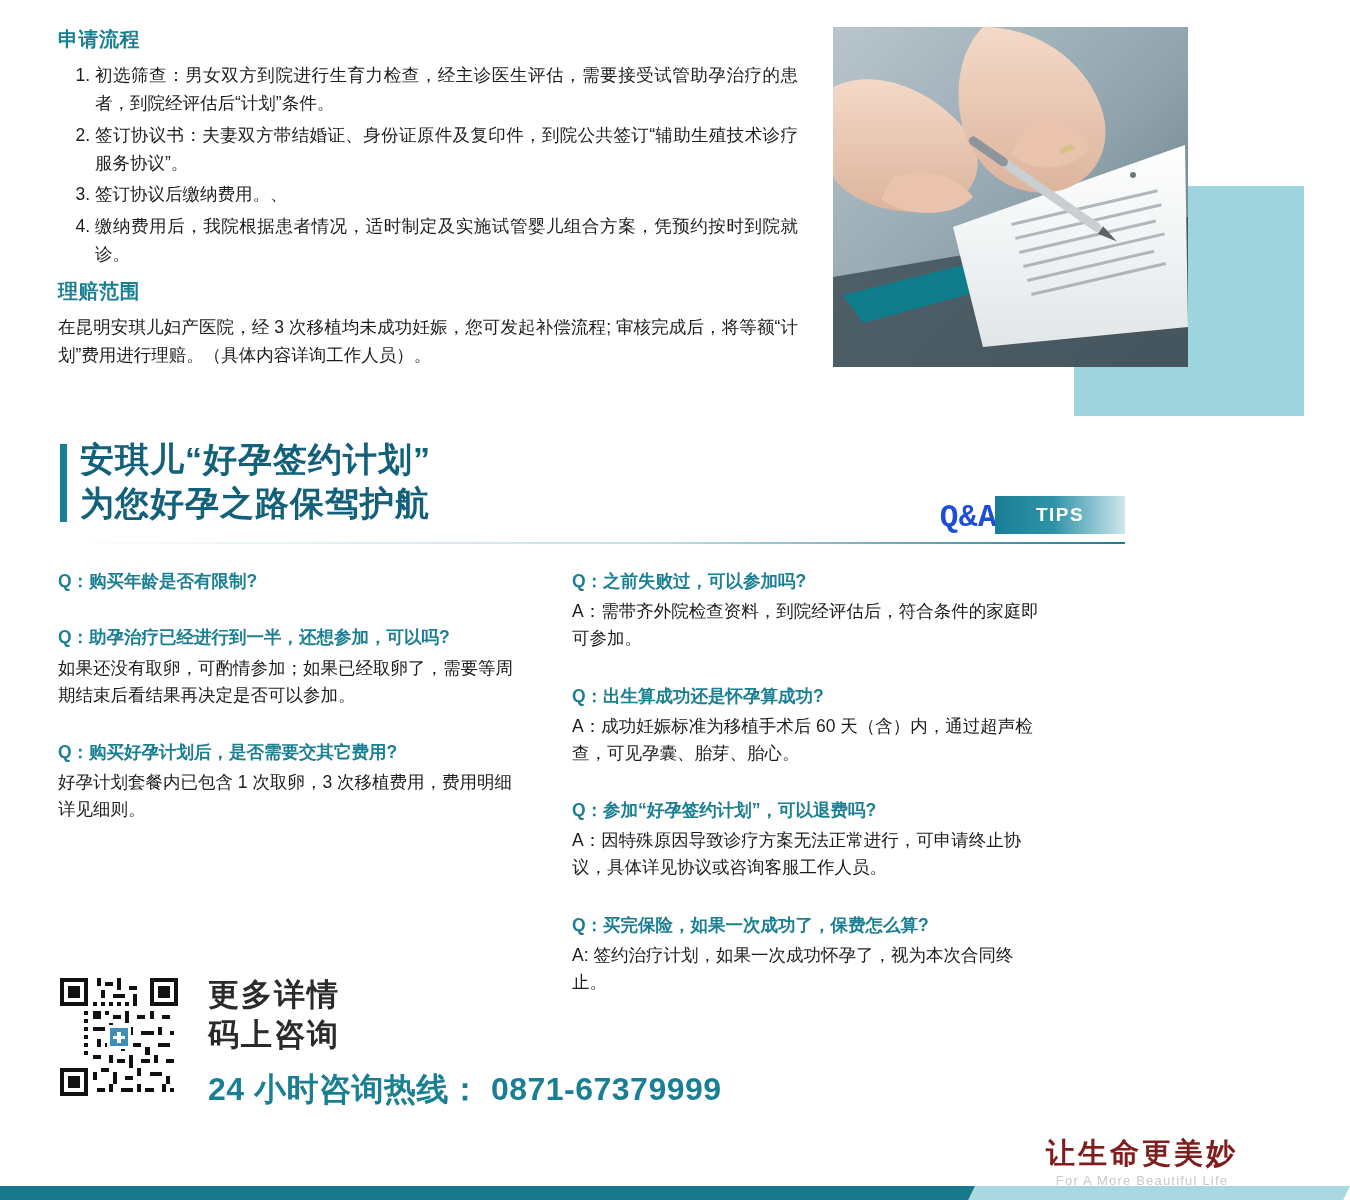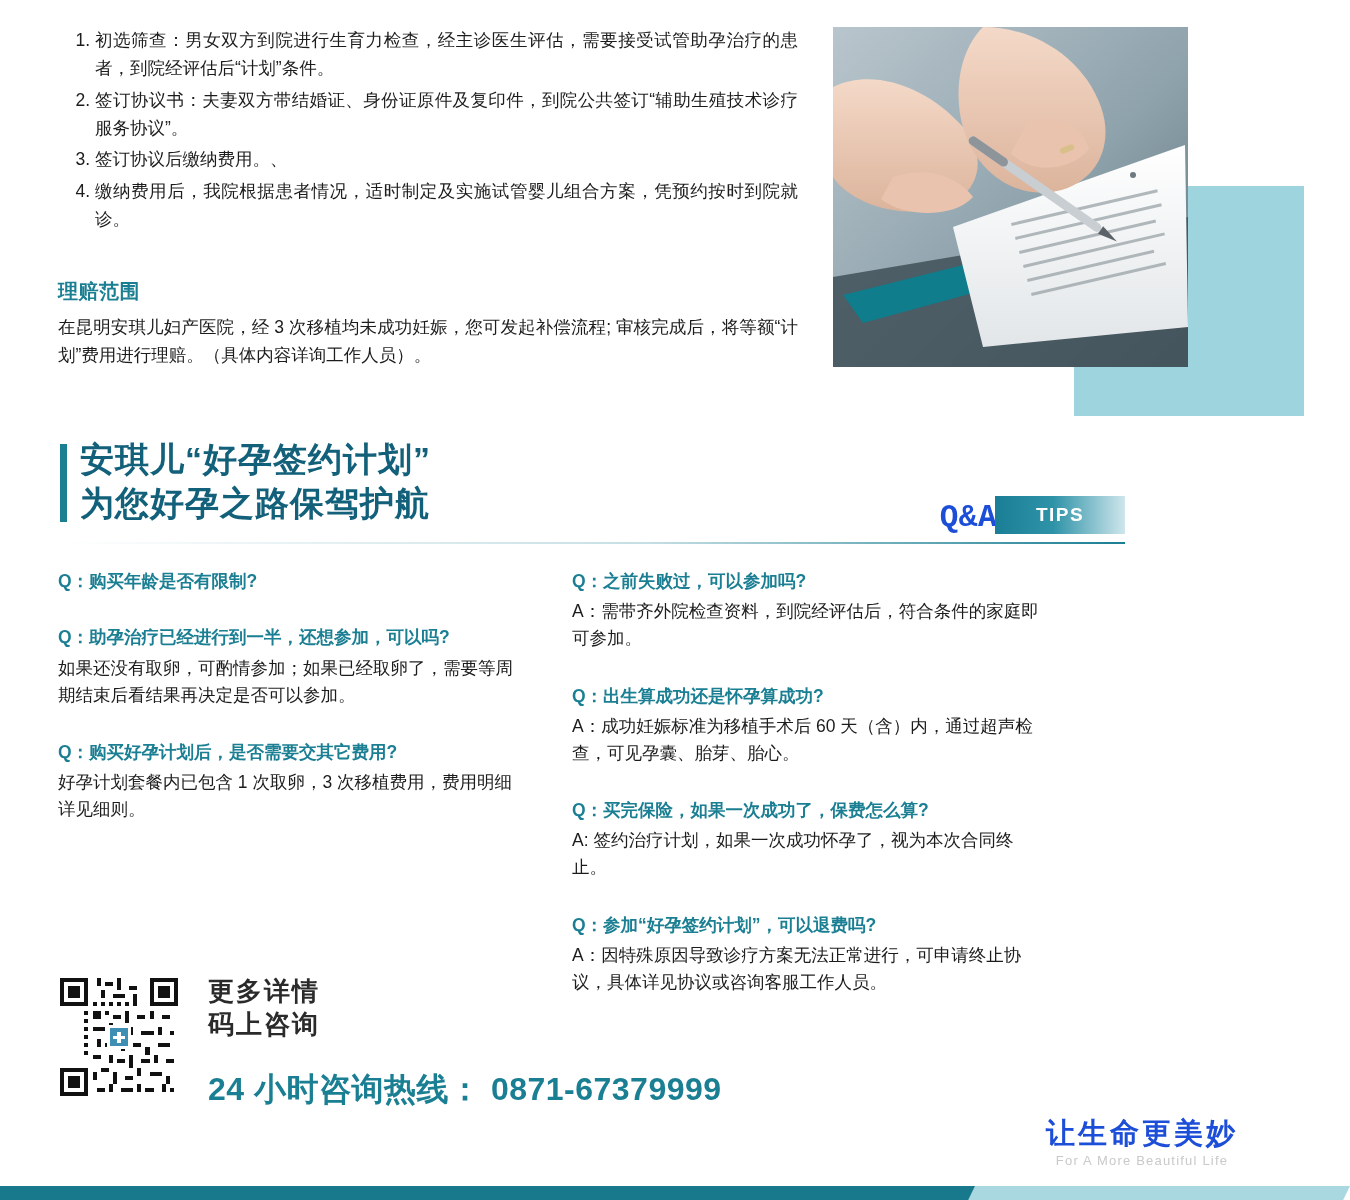--- a/index.html
+++ b/index.html
@@ -177,21 +177,21 @@
   .qr {
     position: absolute;
     left: 60px; top: 978px;
     width: 118px; height: 118px;
   }
   .qr svg { display: block; }
 
   .more-text {
     position: absolute;
     left: 208px; top: 975px;
-    font-size: 26px;
+    font-size: 31px;
     font-weight: bold;
     color: #2a2a2a;
     line-height: 1.28;
     letter-spacing: 2px;
   }
   .hotline {
     position: absolute;
     left: 208px; top: 1068px;
     font-size: 32px;
     font-weight: bold;
@@ -200,24 +200,25 @@
     white-space: nowrap;
   }
 
   .brand-slogan {
     position: absolute;
     right: 112px; top: 1118px;
     text-align: center;
   }
   .brand-cn {
     font-size: 29px;
-    color: #1d4ed8;
+    color: #7f1d1d;
     font-weight: bold;
     letter-spacing: 3px;
     line-height: 1.1;
+    margin-top: 20px;
   }
   .brand-en {
     font-size: 13px;
     color: #c9c9c9;
     letter-spacing: 1.2px;
     margin-top: 3px;
   }
 
   .bottom-bar {
     position: absolute;
@@ -288,20 +289,21 @@
 
       <g transform="rotate(35 200 160)">
         <rect x="120" y="152" width="160" height="9" rx="4.5" fill="#c9ced2"></rect>
         <rect x="120" y="152" width="46" height="9" rx="4.5" fill="#8d949a"></rect>
         <polygon points="280,152 300,156.5 280,161" fill="#5c6368"></polygon>
       </g>
     </svg>
   </div>
 
   <div class="proc-block">
+    <h2 class="section-title">申请流程</h2>
     <ol class="proc-list">
       <li>初选筛查：男女双方到院进行生育力检查，经主诊医生评估，需要接受试管助孕治疗的患者，到院经评估后“计划”条件。</li>
       <li>签订协议书：夫妻双方带结婚证、身份证原件及复印件，到院公共签订“辅助生殖技术诊疗服务协议”。</li>
       <li>签订协议后缴纳费用。、</li>
       <li>缴纳费用后，我院根据患者情况，适时制定及实施试管婴儿组合方案，凭预约按时到院就诊。</li>
     </ol>
   </div>
 
   <div class="claim-block">
     <h2 class="section-title">理赔范围</h2>
@@ -339,26 +341,26 @@
   <div class="qa-col right">
     <div class="qa-item">
       <p class="qa-q">Q：之前失败过，可以参加吗?</p>
       <p class="qa-a">A：需带齐外院检查资料，到院经评估后，符合条件的家庭即可参加。</p>
     </div>
     <div class="qa-item">
       <p class="qa-q">Q：出生算成功还是怀孕算成功?</p>
       <p class="qa-a">A：成功妊娠标准为移植手术后 60 天（含）内，通过超声检查，可见孕囊、胎芽、胎心。</p>
     </div>
     <div class="qa-item">
+      <p class="qa-q">Q：参加“好孕签约计划”，可以退费吗?</p>
+      <p class="qa-a">A：因特殊原因导致诊疗方案无法正常进行，可申请终止协议，具体详见协议或咨询客服工作人员。</p>
+    </div>
+    <div class="qa-item">
       <p class="qa-q">Q：买完保险，如果一次成功了，保费怎么算?</p>
       <p class="qa-a">A: 签约治疗计划，如果一次成功怀孕了，视为本次合同终止。</p>
-    </div>
-    <div class="qa-item">
-      <p class="qa-q">Q：参加“好孕签约计划”，可以退费吗?</p>
-      <p class="qa-a">A：因特殊原因导致诊疗方案无法正常进行，可申请终止协议，具体详见协议或咨询客服工作人员。</p>
     </div>
   </div>
 </div>
 
 <div class="qr">
   <svg width="118" height="118" viewBox="0 0 29 29" shape-rendering="crispEdges" xmlns="http://www.w3.org/2000/svg" aria-hidden="true">
     <rect width="29" height="29" fill="#ffffff"></rect>
     <g fill="#111111">
 
       <rect x="0" y="0" width="7" height="1"></rect>

